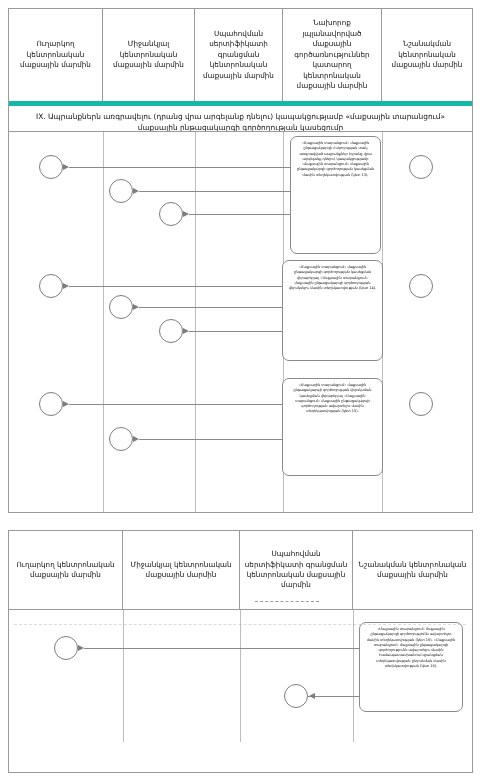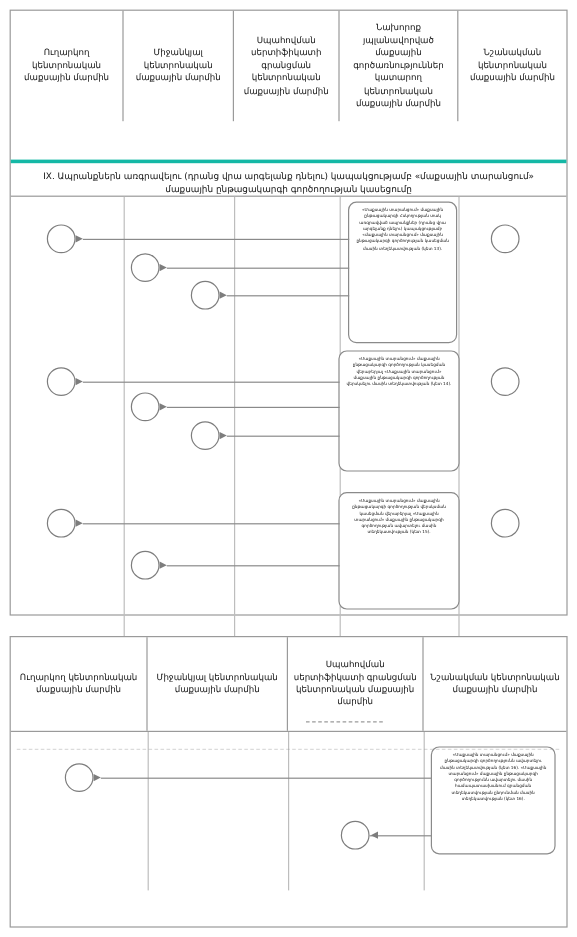--- a/index.html
+++ b/index.html
@@ -43,27 +43,26 @@
     text-align: center;
     padding: 3px 4px;
     font-size: 7.2px;
     line-height: 1.45;
     color: #111;
   }
   .header-cell:last-child { border-right: none; }
 
   .caption-row {
     box-sizing: border-box;
-    border-top: 3px solid #14b8a6;
+    border-top: 5px solid #14b8a6;
     text-align: center;
     font-size: 7.4px;
     line-height: 1.5;
     padding: 5px 22px 4px 22px;
     color: #111;
-    margin-top: 32px;
   }
 
   
   .lane-body {
     position: relative;
     box-sizing: border-box;
     border-top: 1px solid #9a9a9a;
     width: 100%;
   }
   .lane-div {

